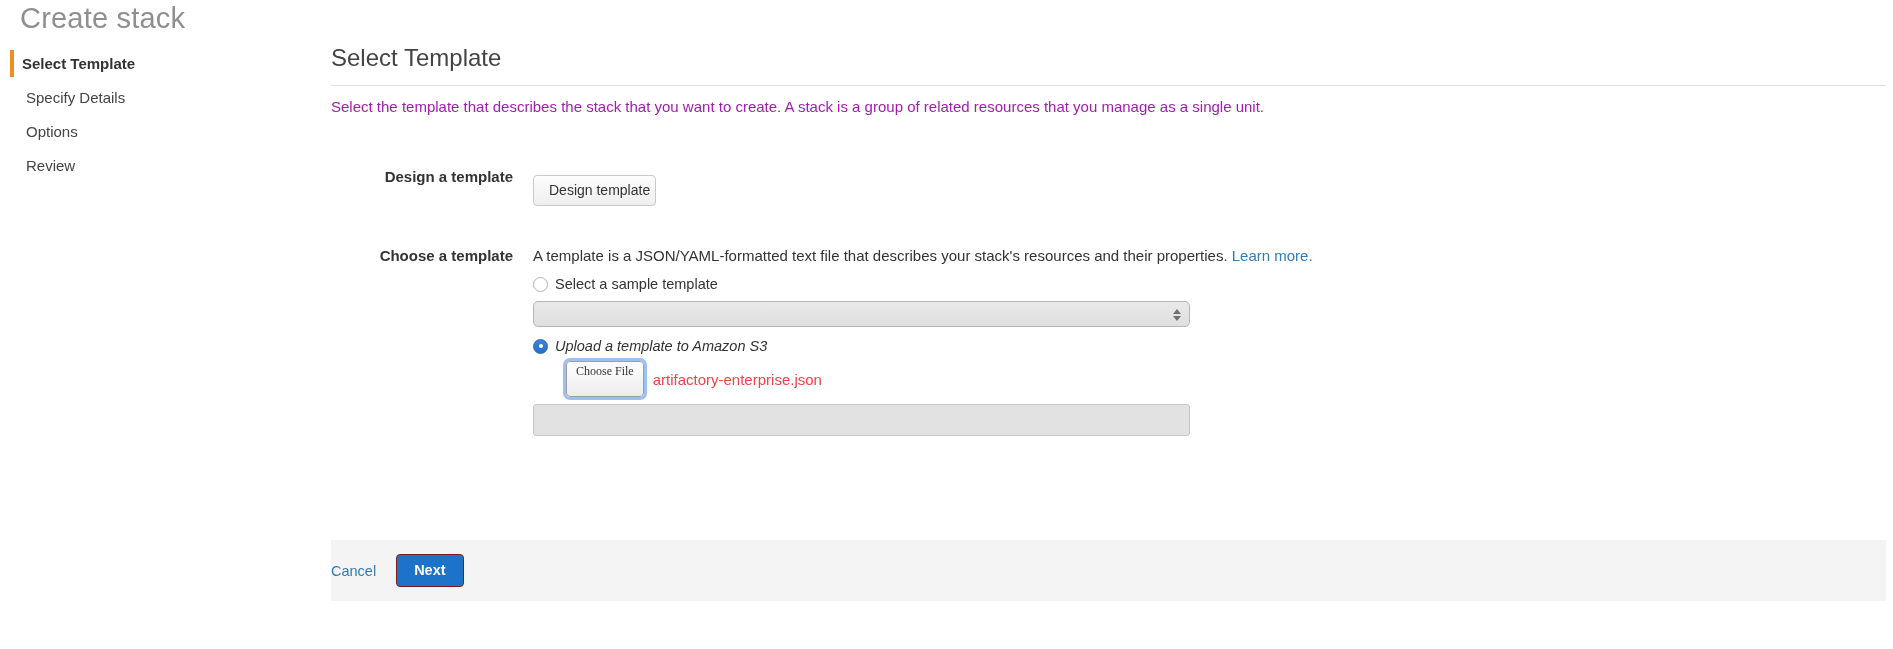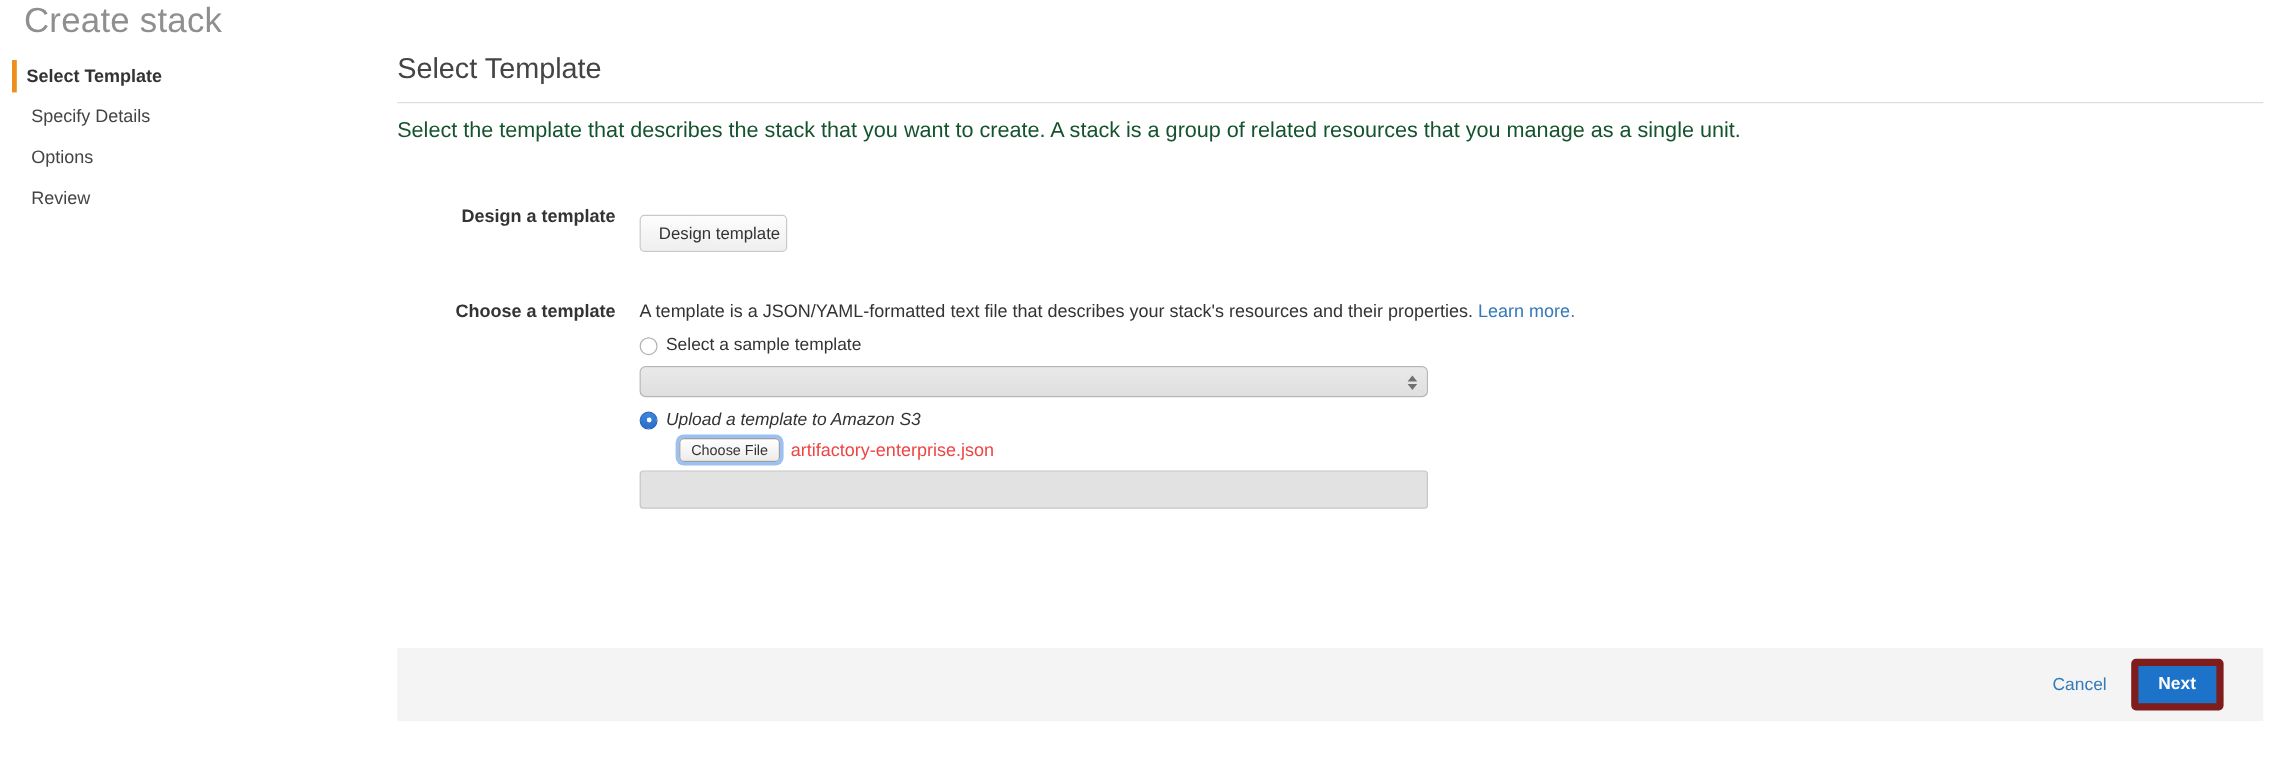--- a/index.html
+++ b/index.html
@@ -38,21 +38,21 @@
     font-weight: bold;
     color: #333;
     border-left: 4px solid var(--accent-orange, #ee8f1d);
     padding-left: 8px;
   }
 
   
   .main { position: absolute; left: 331px; top: 44px; width: 1555px; }
   .section-heading { font-size: 24px; font-weight: 400; color: #444; }
   .heading-divider { border: none; border-top: 1px solid #dddddd; margin: 13px 0 0 0; }
-  .section-desc { font-size: 18px; color: #14532d; margin-top: 12px; }
+  .section-desc { font-size: 15px; color: #a21caf; margin-top: 12px; }
 
   .form-row { display: flex; align-items: flex-start; }
   .row-design { margin-top: 51px; }
   .row-choose { margin-top: 39px; }
   .row-label {
     width: 182px;
     flex: 0 0 182px;
     text-align: right;
     font-size: 15px;
     font-weight: bold;
@@ -139,27 +139,27 @@
   .tri-down {
     width: 0; height: 0;
     border-left: 4px solid transparent;
     border-right: 4px solid transparent;
     border-top: 5px solid #707070;
   }
 
   
   .file-row { margin-top: 7px; margin-left: 33px; display: flex; align-items: center; }
   .btn-file {
-    font-family: Liberation Sans, sans-serif;
+    font-family: Liberation Serif, serif;
     font-size: 12px;
     color: #333;
     background: linear-gradient(#ffffff, #ececec);
     border: 1px solid #9f9f9f;
     border-radius: 4px;
-    padding: 2px 9px 2px 9px;
+    padding: 2px 9px 17px 9px;
     box-shadow: 0 0 0 3px rgba(100, 160, 235, 0.65);
     cursor: pointer;
   }
   .file-name { font-size: 15px; color: #ef4444; margin-left: 9px; }
 
   
   .url-input {
     margin-top: 7px;
     width: 657px;
     height: 32px;
@@ -174,37 +174,36 @@
   }
 
   
   .footer {
     position: absolute;
     left: 331px; top: 540px;
     width: 1555px; height: 61px;
     background: var(--footer-bg, #f4f4f4);
     display: flex;
     align-items: center;
-    justify-content: flex-end;
     padding-right: 33px;
   }
   .cancel-link {
     font-size: 14.5px;
     color: var(--link-blue, #337ab7);
     margin-right: 20px;
     cursor: pointer;
     text-decoration: none;
   }
   .btn-primary {
     font-family: "Liberation Sans", sans-serif;
     font-size: 14.5px;
     font-weight: bold;
     color: #ffffff;
     background: var(--primary-button, #1d73c9);
-    border: 6px solid #7f1d1d;
+    border: 1px solid #7f1d1d;
     border-radius: 4px;
     padding: 7px 17px 8px 17px;
     cursor: pointer;
   }
 </style>
 </head>
 <body>
 
 <div class="canvas">
 

